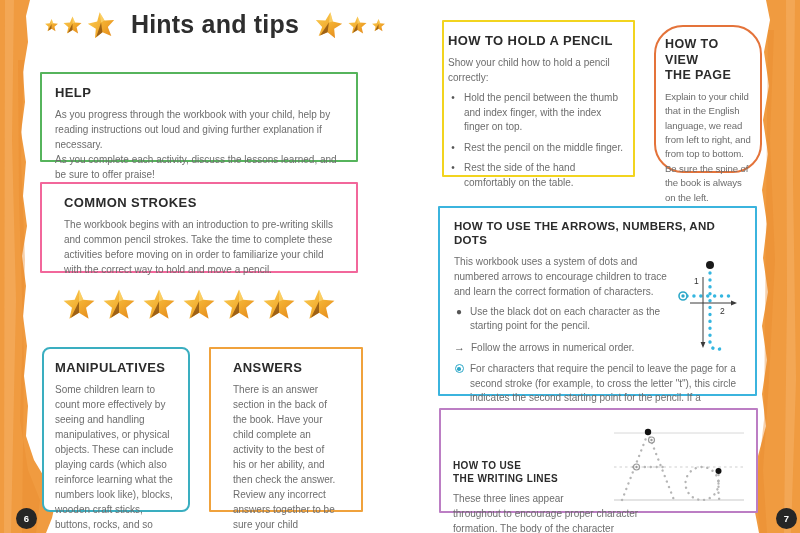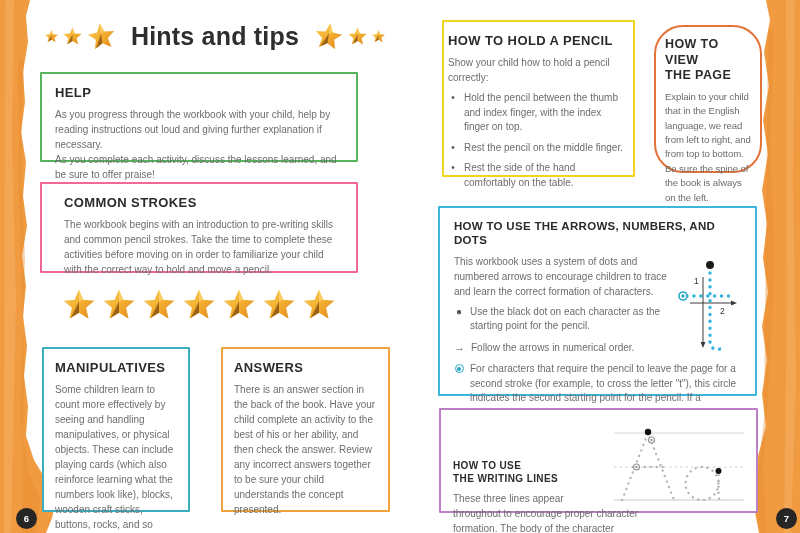--- a/index.html
+++ b/index.html
@@ -4,43 +4,43 @@
 <style>
   html,body{margin:0;padding:0;background:#fff;}
   .canvas{
     position:relative;width:800px;height:533px;overflow:hidden;background:#fff;
     font-family:"Liberation Sans", sans-serif;
   }
   .frame{position:absolute;left:0;top:0;width:800px;height:533px;pointer-events:none;}
   
   .title-row{
     position:absolute;left:28px;top:10px;width:374px;height:52px;
-    display:flex;align-items:center;justify-content:center;gap:14px;
+    display:flex;align-items:flex-start;justify-content:center;gap:14px;
   }
   .star-cluster{display:flex;align-items:center;gap:3px;}
   .page-title{
     margin:0;font-size:25px;font-weight:600;color:#2e2e2e;letter-spacing:.2px;
   }
   
   .box{
     position:absolute;background:#fff;border:2px solid #999;border-radius:1px;
     box-sizing:border-box;
   }
   .box h2{
     margin:0 0 6px 0;font-size:13px;font-weight:700;color:#2b2b2b;
     letter-spacing:.4px;line-height:1.25;white-space:pre-line;
   }
   .box h2.h-long{font-size:11.5px;letter-spacing:.3px;}
   .box p{
     margin:0;font-size:10px;line-height:1.5;color:#6d6d6d;white-space:pre-line;
   }
   .box-help{left:40px;top:72px;width:318px;height:90px;padding:11px 13px;}
   .box-strokes{left:40px;top:182px;width:318px;height:91px;padding:11px 22px;}
-  .box-manip{left:42px;top:347px;width:148px;height:165px;padding:11px 11px;}
-  .box-answers{left:221px;top:347px;width:169px;height:165px;padding:11px 11px;}
+  .box-manip{left:42px;top:347px;width:148px;height:165px;padding:11px 11px;border-radius:8px;}
+  .box-answers{left:209px;top:347px;width:154px;height:165px;padding:11px 22px;}
   .box-pencil{left:442px;top:20px;width:193px;height:157px;padding:11px 4px;}
   .box-view{left:654px;top:25px;width:108px;height:148px;padding:10px 9px;border-radius:29px;}
   .box-view p{font-size:9.6px;letter-spacing:-0.1px;}
   .box-view h2{font-size:12.5px;}
   .box-arrows{left:438px;top:206px;width:319px;height:190px;padding:11px 14px;}
   .box-writing{left:439px;top:408px;width:319px;height:105px;padding:10px 12px;}
   .box-writing h2{font-size:10px;margin-top:40px;}
   
   .stars-row{
     position:absolute;left:40px;top:284px;width:318px;height:42px;

